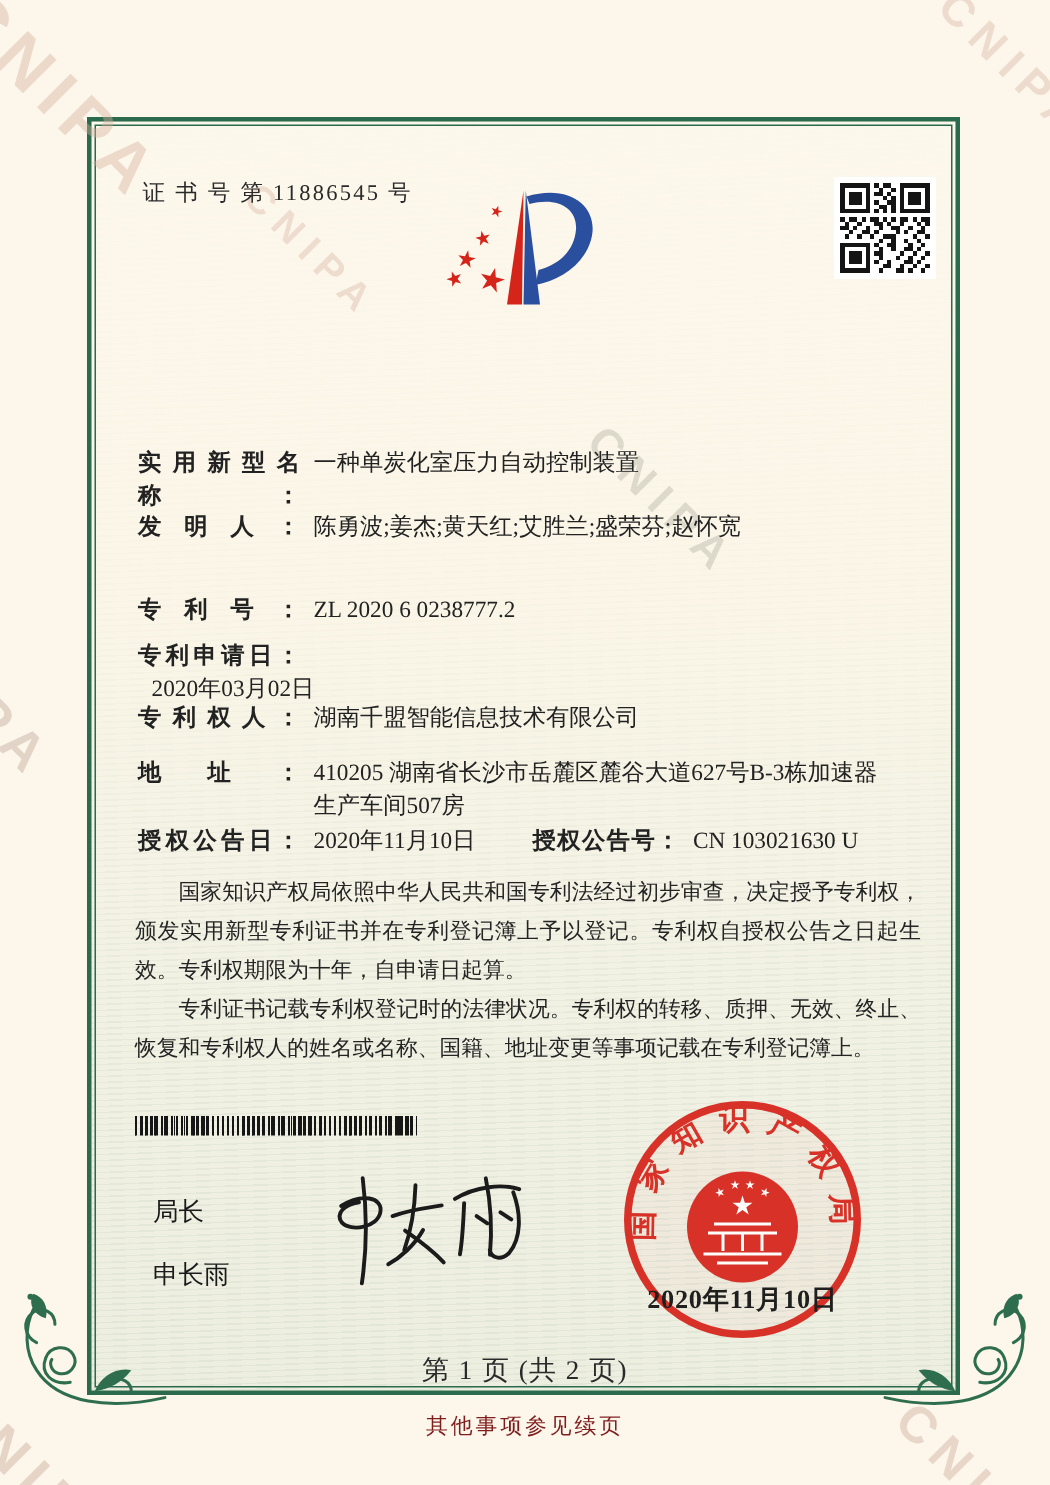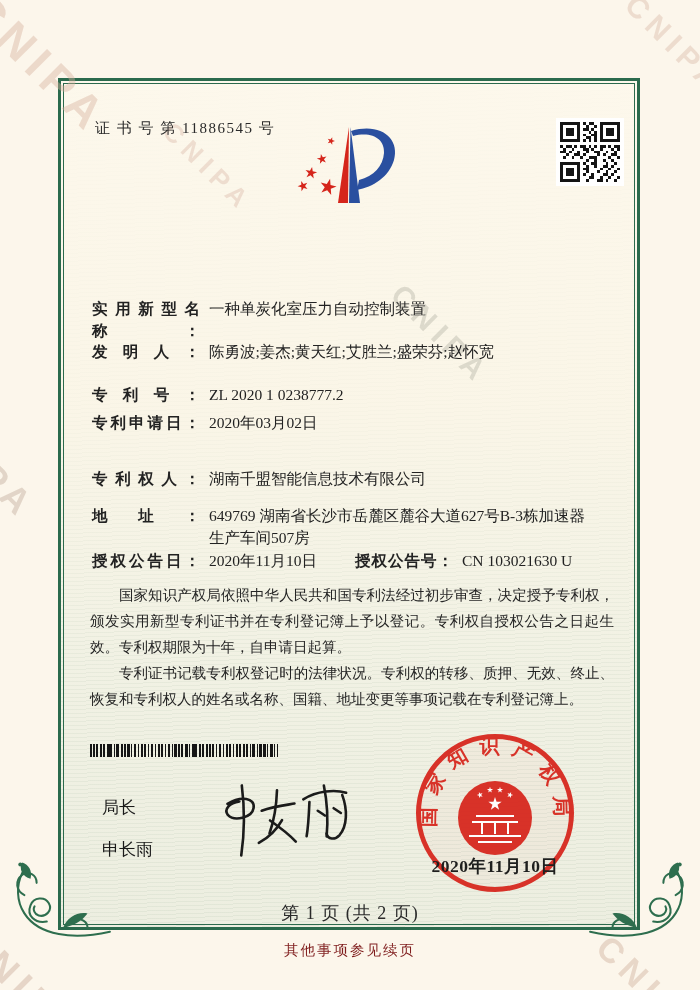--- a/index.html
+++ b/index.html
@@ -111,36 +111,36 @@
 
 
   <div class="row" style="top:298px;">
     <span class="fl">实用新型名称：</span>
     <span class="fv">一种单炭化室压力自动控制装置</span>
   </div>
   <div class="row" style="top:341px;">
     <span class="fl">发明人：</span>
     <span class="fv">陈勇波;姜杰;黄天红;艾胜兰;盛荣芬;赵怀宽</span>
   </div>
-  <div class="row" style="top:384px;">
+  <div class="row" style="top:396px;">
     <span class="fl">专利号：</span>
-    <span class="fv">ZL 2020 1 0238777.2</span>
-  </div>
-  <div class="row" style="top:412px;">
+    <span class="fv">ZL 2020 6 0238777.2</span>
+  </div>
+  <div class="row" style="top:427px;flex-direction:column;">
     <span class="fl">专利申请日：</span>
     <span class="fv">2020年03月02日</span>
   </div>
   <div class="row" style="top:468px;">
     <span class="fl">专利权人：</span>
     <span class="fv">湖南千盟智能信息技术有限公司</span>
   </div>
   <div class="row" style="top:505px;">
     <span class="fl">地址：</span>
     <span class="fv">
-      <span style="display:block;">649769 湖南省长沙市岳麓区麓谷大道627号B-3栋加速器</span>
+      <span style="display:block;">410205 湖南省长沙市岳麓区麓谷大道627号B-3栋加速器</span>
       <span style="display:block;">生产车间507房</span>
     </span>
   </div>
   <div class="row" style="top:550px;">
     <span class="fl">授权公告日：</span>
     <span class="fv">2020年11月10日</span>
   </div>
   <div class="row" style="top:550px;left:355px;">
     <span class="fl fl2">授权公告号：</span>
     <span class="fv">CN 103021630 U</span>

